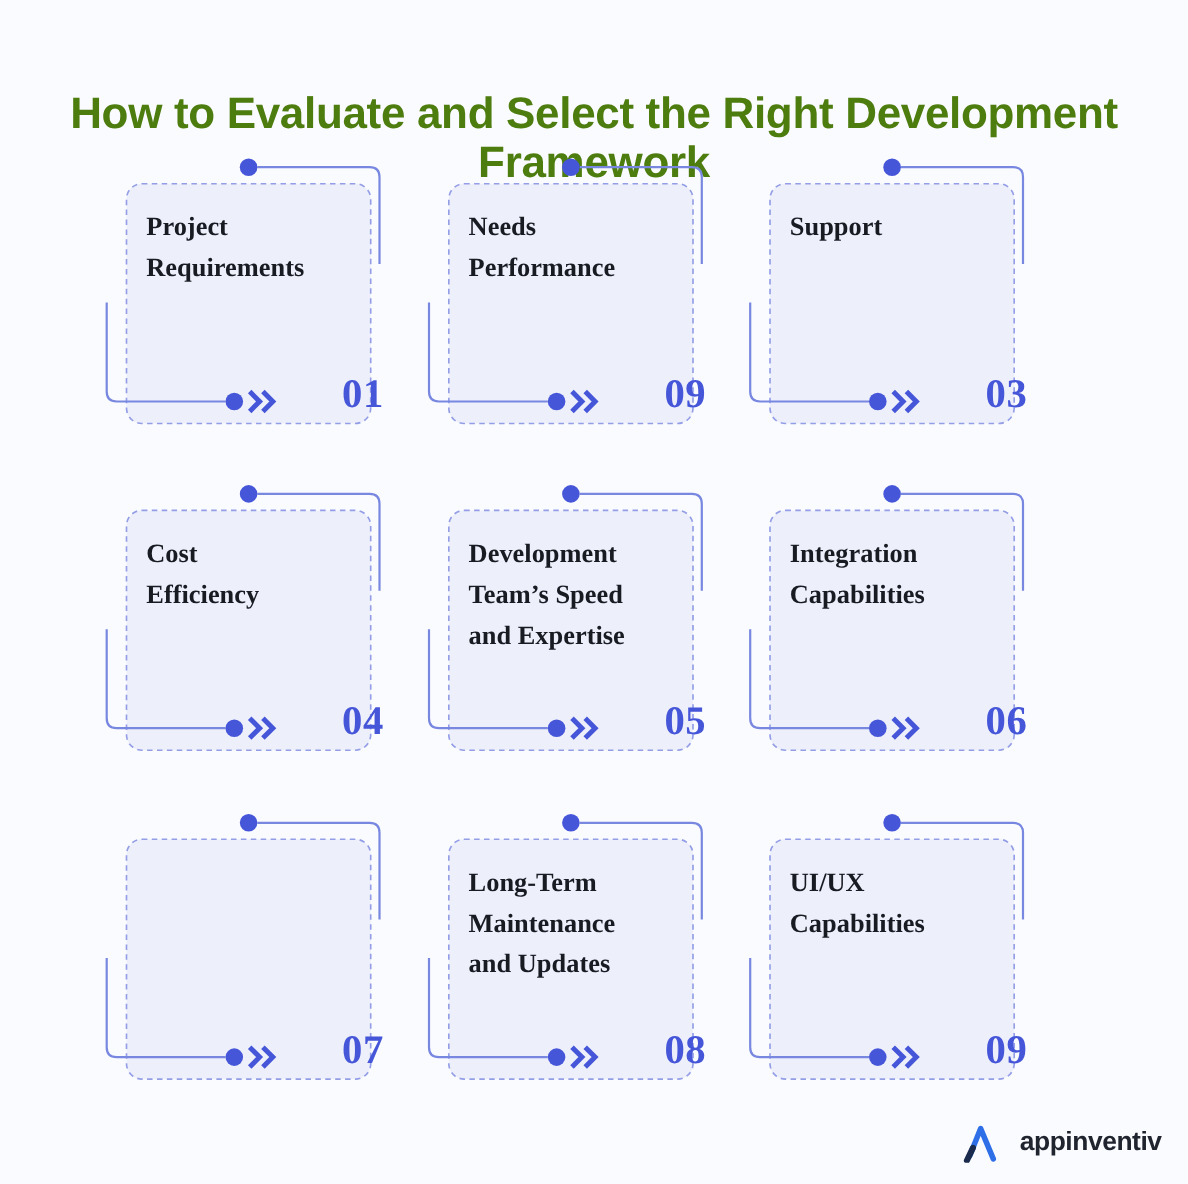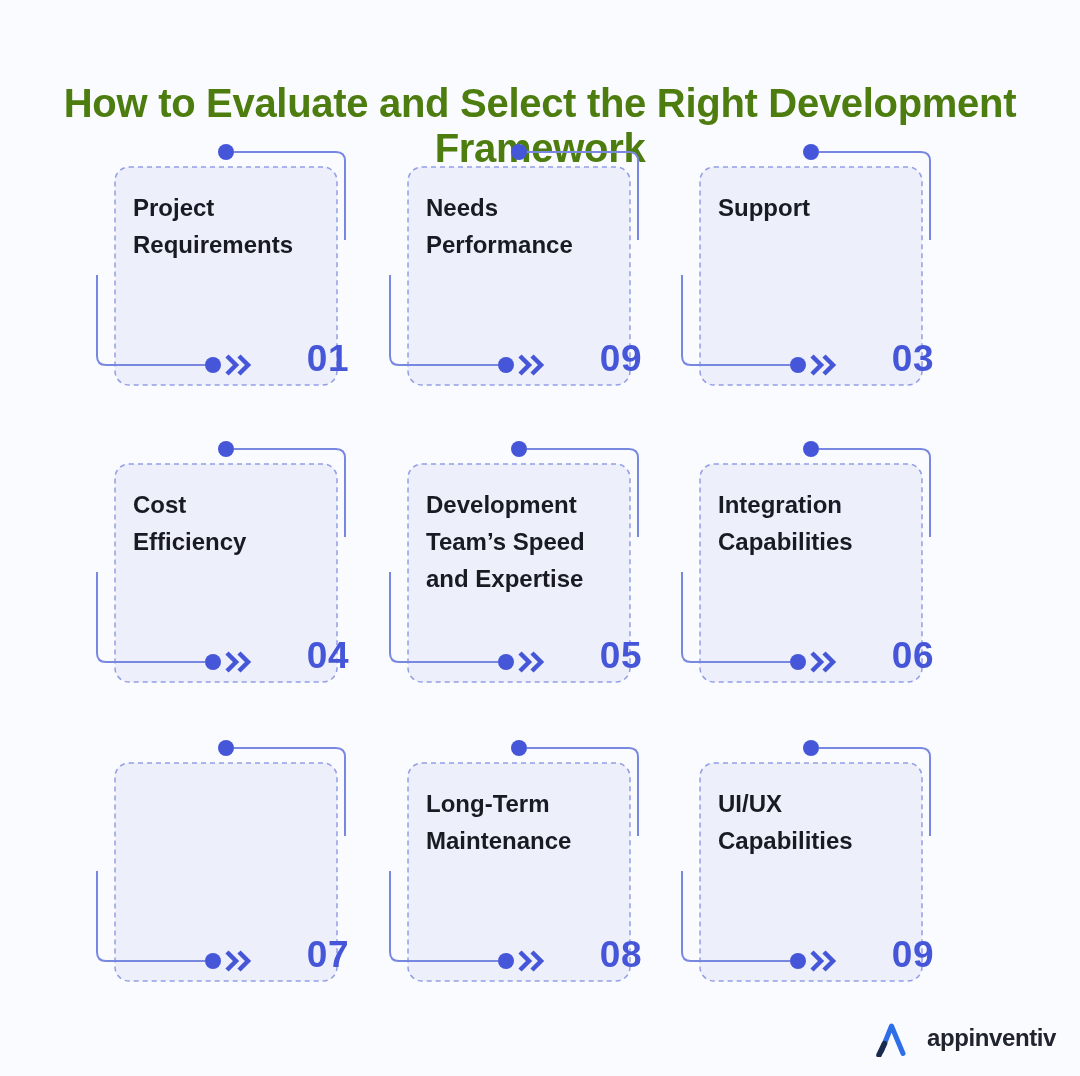--- a/index.html
+++ b/index.html
@@ -14,21 +14,21 @@
     position:absolute;
     top:54px;left:0;width:1080px;
     text-align:center;
     font-size:40px;
     font-weight:800;
     letter-spacing:-0.3px;
     color:#4d7c0f;
   }
   .card{
     position:absolute;
-    width:222px;height:218px;
+    width:222px;height:218px;font-family:Liberation Serif, serif;
   }
   .card .decor{
     position:absolute;
     left:-30px;top:-30px;
     pointer-events:none;
   }
   .card .label{
     position:absolute;
     left:18px;top:22px;
     font-size:24px;
@@ -191,20 +191,21 @@
     <rect x="30" y="30" width="222" height="218" rx="14" fill="#edeffb" stroke="#939ee6" stroke-width="1.5" stroke-dasharray="5 4"></rect>
     <path d="M 149 15 H 251 Q 260 15 260 24 V 103" fill="none" stroke="#7887e0" stroke-width="2"></path>
     <circle cx="141" cy="15" r="8" fill="#4656d8"></circle>
     <path d="M 12 138 V 219 Q 12 228 21 228 H 120" fill="none" stroke="#7887e0" stroke-width="2"></path>
     <circle cx="128" cy="228" r="8" fill="#4656d8"></circle>
     <path d="M 142 219 L 151 228 L 142 237 M 154 219 L 163 228 L 154 237" fill="none" stroke="#4656d8" stroke-width="4.5"></path>
   </svg>
   <div class="label">
     <span>Long-Term</span>
     <span>Maintenance</span>
+    <span>and Updates</span>
   </div>
   <div class="number">08</div>
 </div>
 
 <div class="card pos-8">
   <svg class="decor" width="282" height="278" viewBox="0 0 282 278">
     <rect x="30" y="30" width="222" height="218" rx="14" fill="#edeffb" stroke="#939ee6" stroke-width="1.5" stroke-dasharray="5 4"></rect>
     <path d="M 149 15 H 251 Q 260 15 260 24 V 103" fill="none" stroke="#7887e0" stroke-width="2"></path>
     <circle cx="141" cy="15" r="8" fill="#4656d8"></circle>
     <path d="M 12 138 V 219 Q 12 228 21 228 H 120" fill="none" stroke="#7887e0" stroke-width="2"></path>

